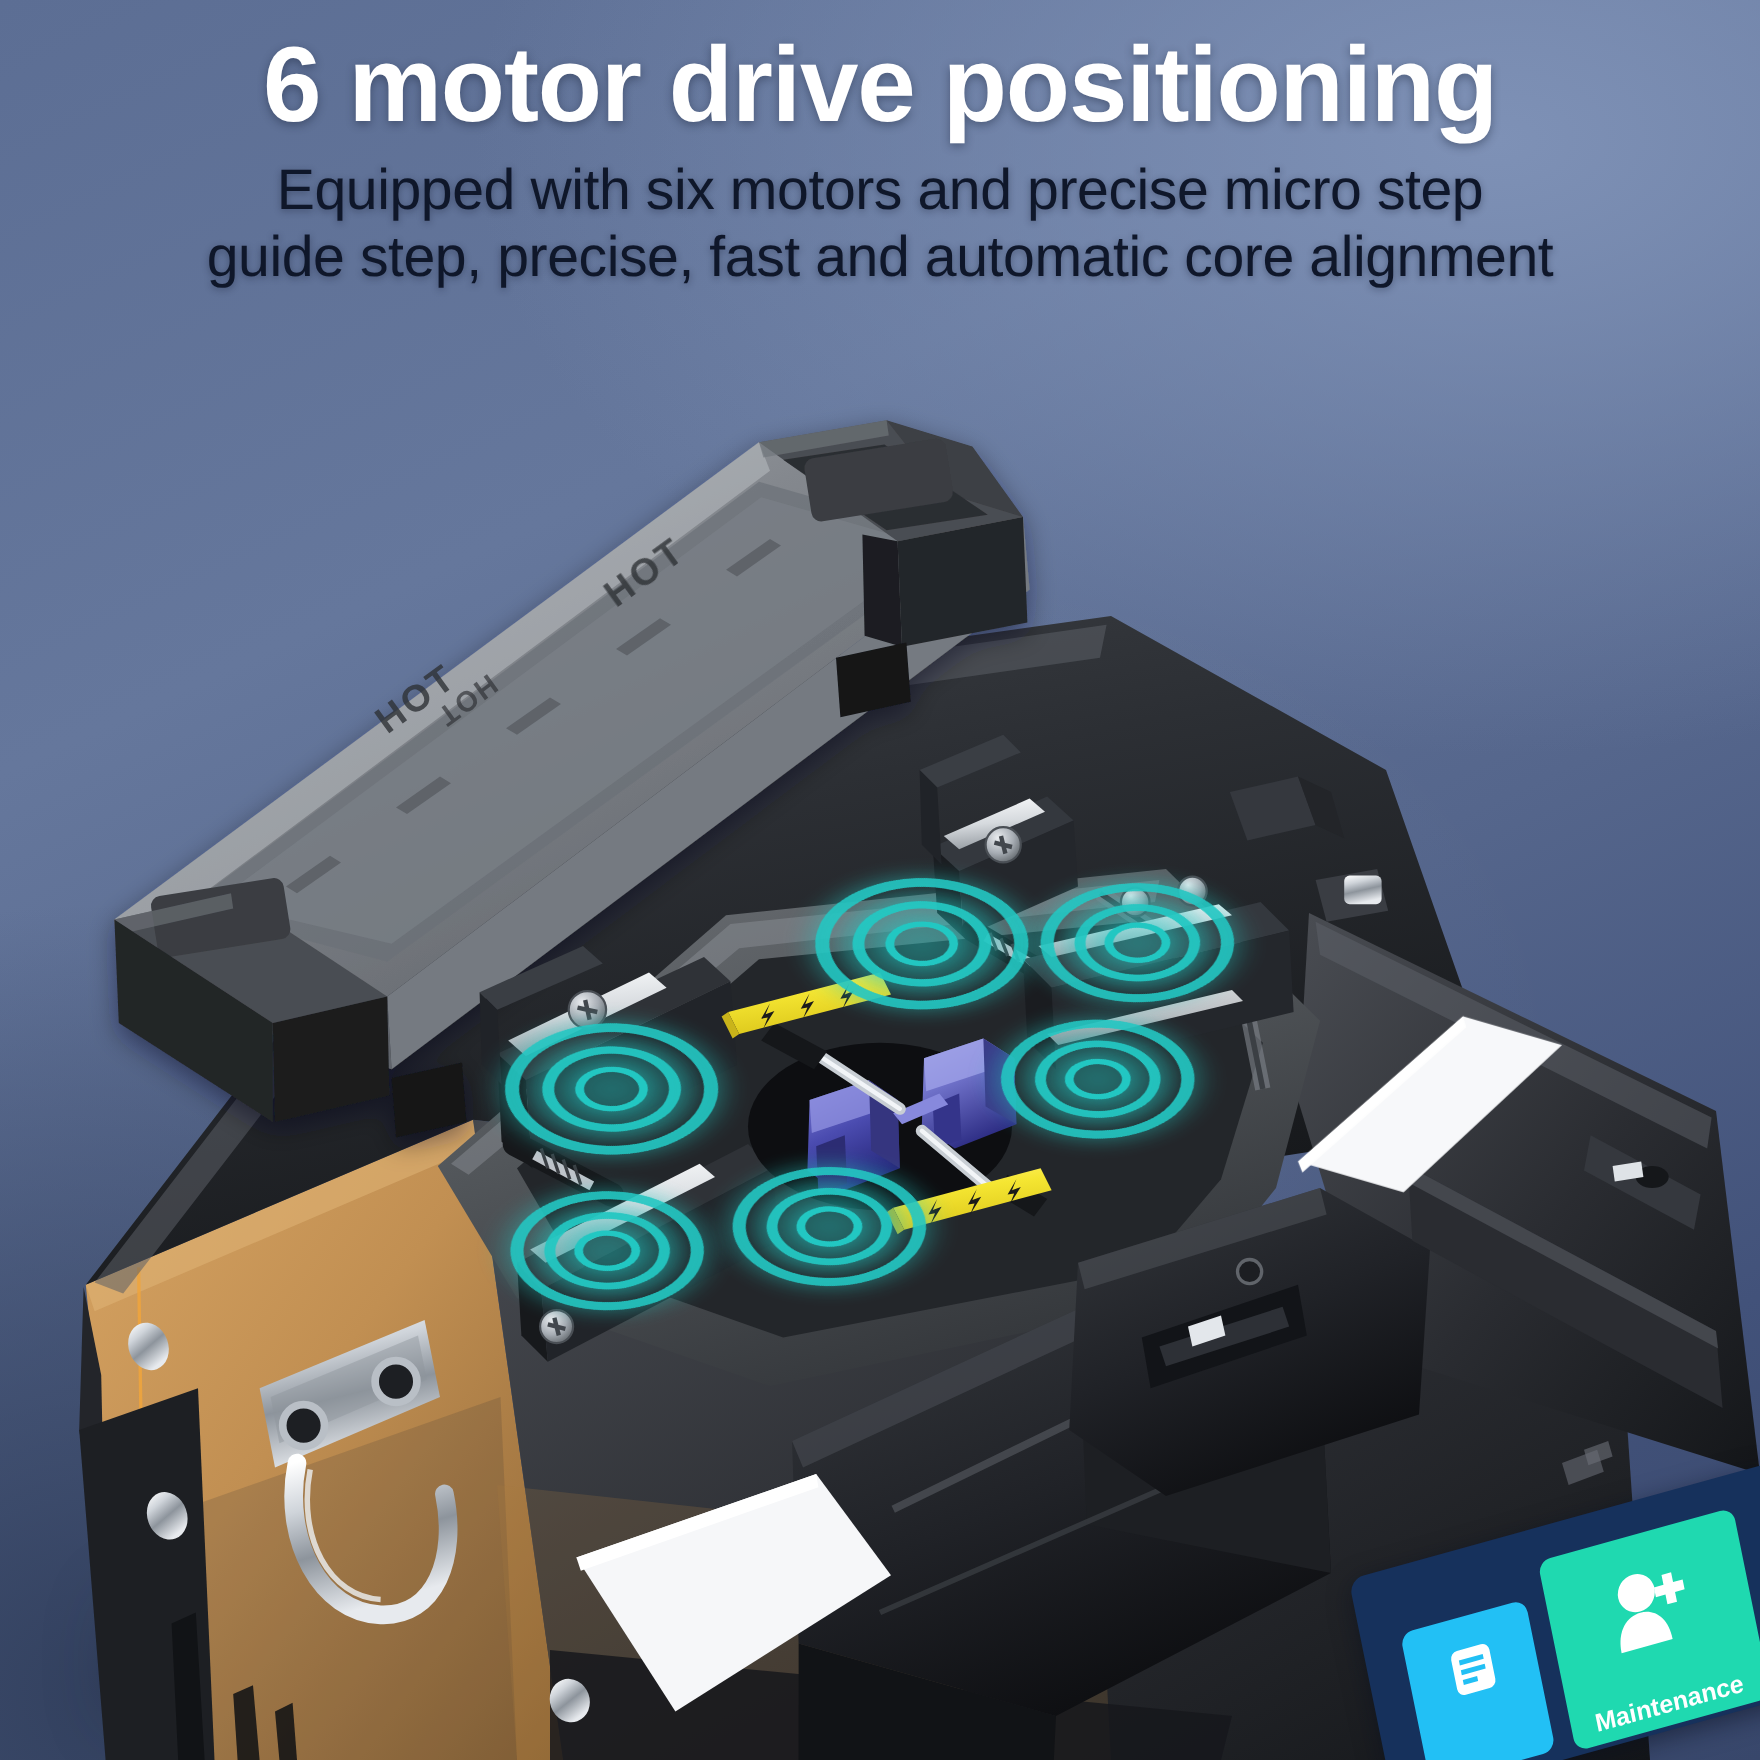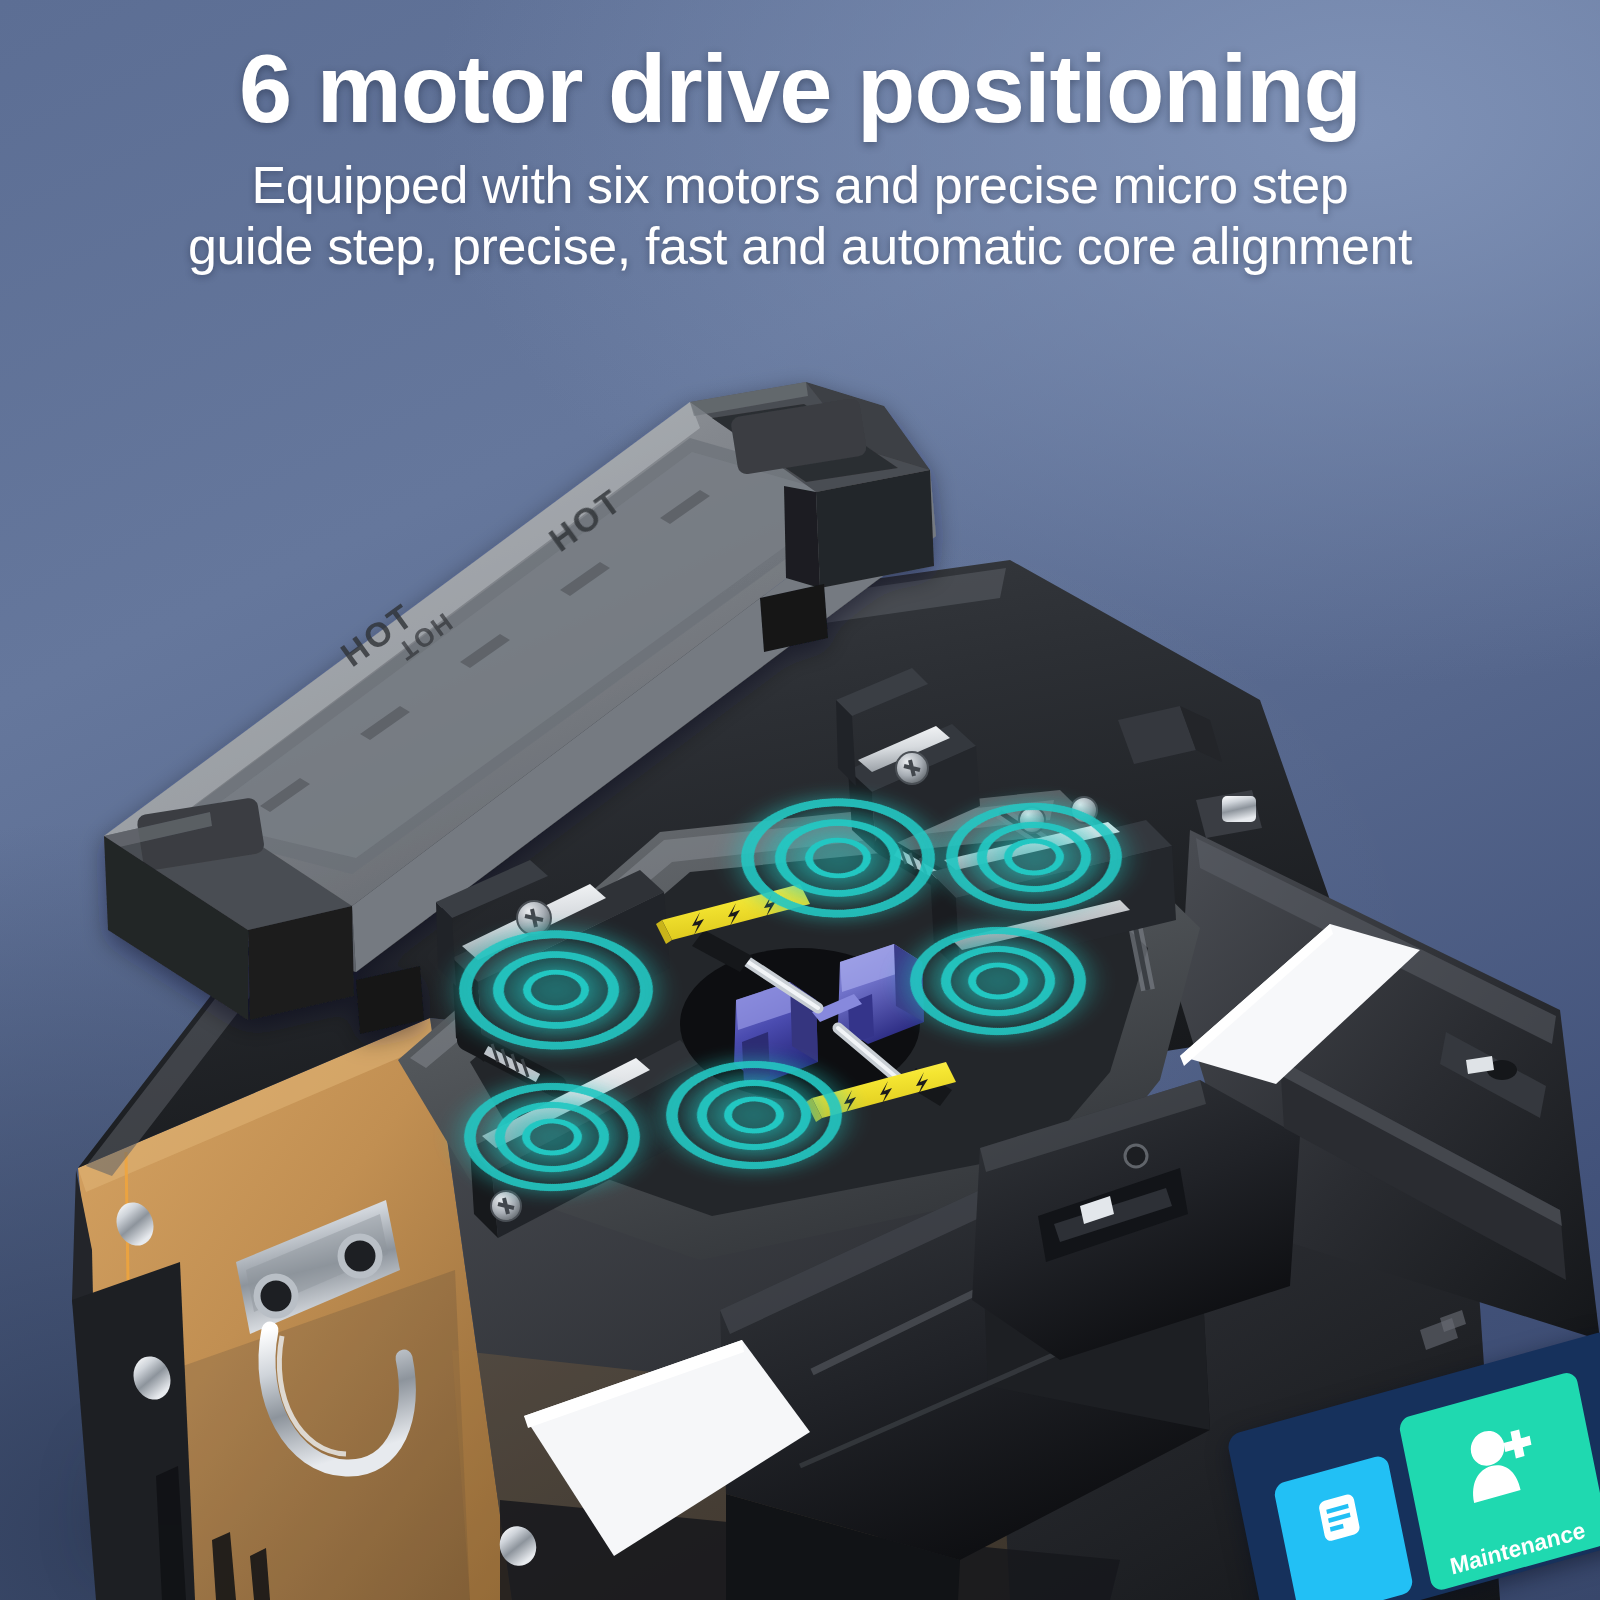--- a/index.html
+++ b/index.html
@@ -14,29 +14,29 @@
   .bg{position:absolute;inset:0;
       background:
         radial-gradient(ellipse 1500px 900px at 85% 8%, #7e91b6 0%, rgba(126,145,182,0) 62%),
         radial-gradient(ellipse 1200px 1100px at 6% 96%, #33415f 0%, rgba(51,65,95,0) 65%),
         linear-gradient(155deg,#5c6e94 0%,#65779c 30%,#55668c 58%,#42527a 82%,#38476b 100%);
   }
   .bg-soft{position:absolute;inset:0;
       background:radial-gradient(ellipse 900px 650px at 50% 60%, rgba(255,255,255,.06), rgba(255,255,255,0) 70%);}
 
   
-  .heading-wrap{position:absolute;left:0;top:12px;width:1600px;text-align:center;z-index:40;}
+  .heading-wrap{position:absolute;left:0;top:0;width:1600px;text-align:center;z-index:40;}
   .h1{
     font-size:97px;line-height:1.06;font-weight:700;color:#ffffff;
     letter-spacing:-1px;margin-top:26px;
     text-shadow:0 3px 9px rgba(22,30,52,.42);
     transform:scaleX(.985);
   }
   .sub{
-    font-size:52px;line-height:1.17;font-weight:400;color:#ffffff;
+    font-size:52px;line-height:1.17;font-weight:400;color:#0f172a;
     margin-top:14px;letter-spacing:-.4px;
     text-shadow:0 2px 7px rgba(22,30,52,.40);
   }
   .sub div{white-space:nowrap;}
 
   
   #machine{position:absolute;left:0;top:0;width:1600px;height:1600px;z-index:20;}
   #machine svg{display:block;}
   .shadow-ground{
     position:absolute;left:90px;top:1380px;width:1300px;height:260px;

